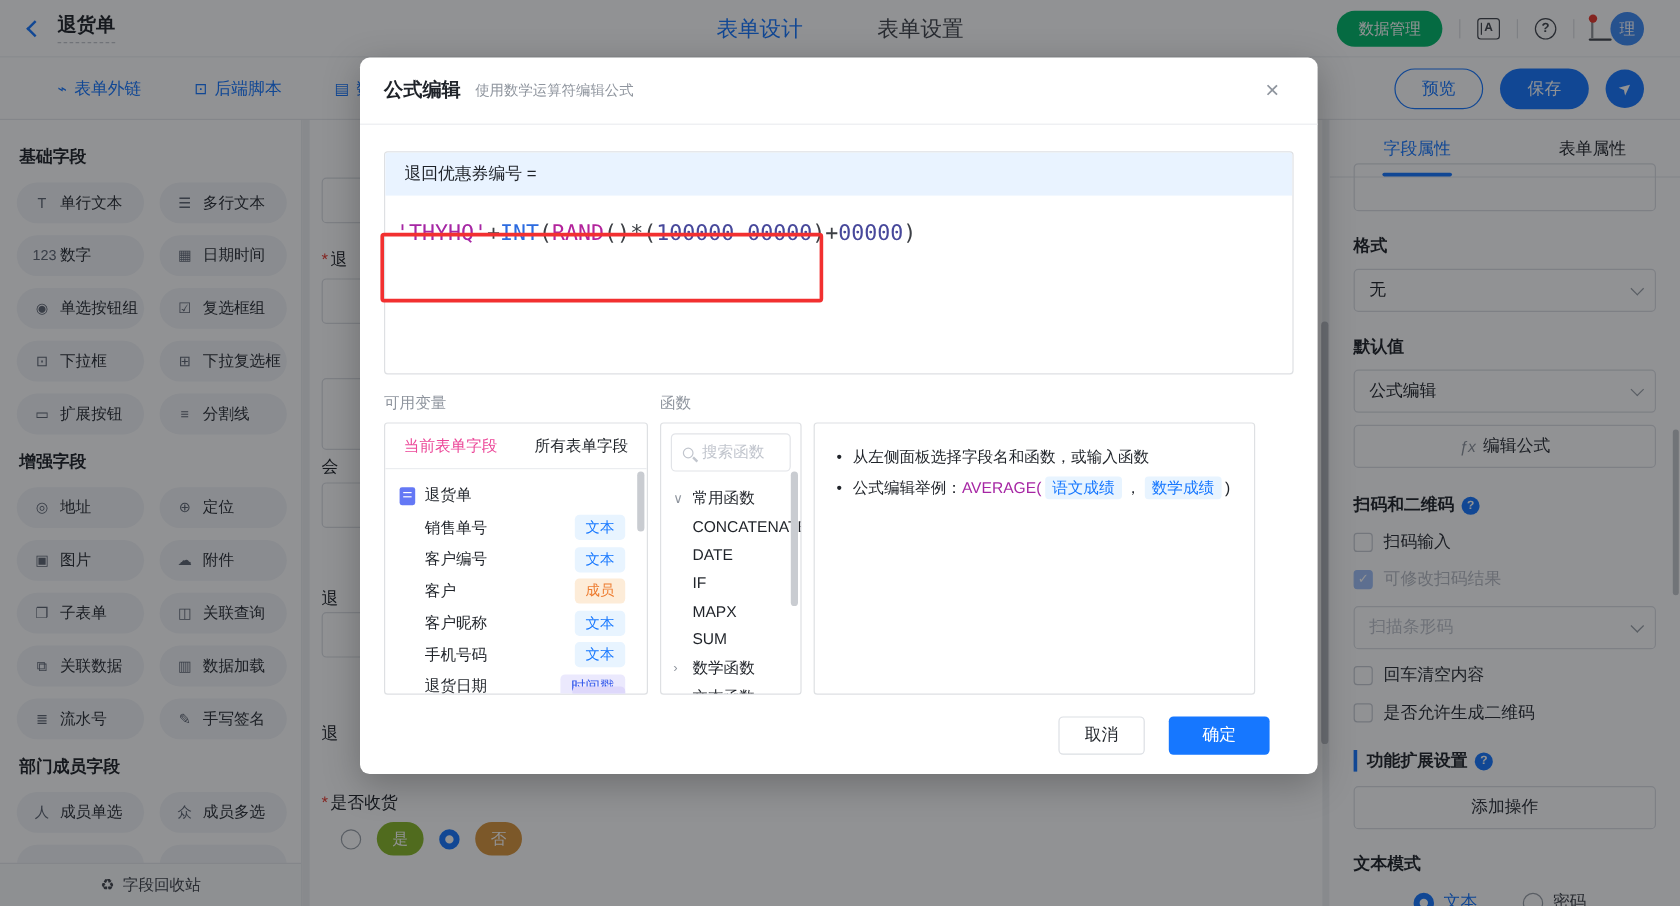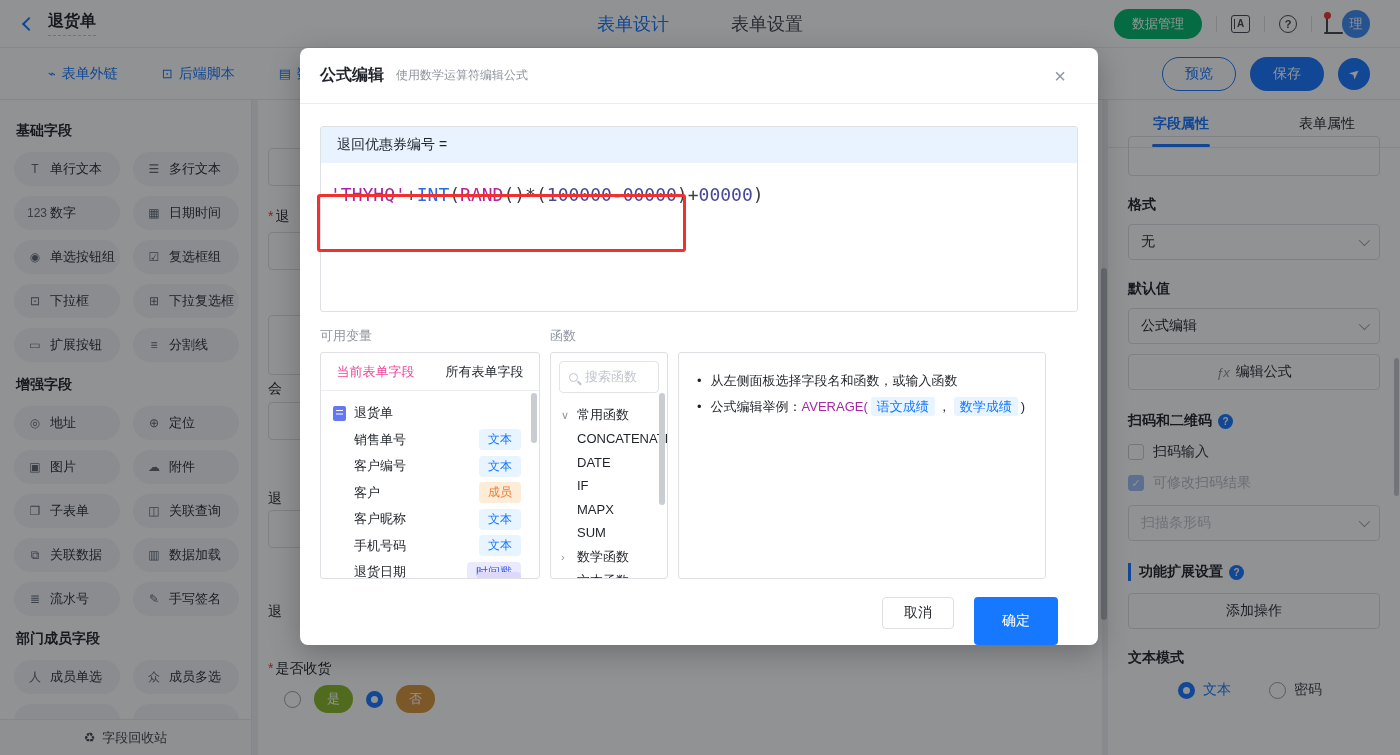--- a/index.html
+++ b/index.html
@@ -55,21 +55,21 @@
   .rad { width:17px; height:17px; border-radius:50%; border:1.6px solid #9aa0a8; background:#fff; flex:none; }
   .rad.sel { border:5px solid #1677ff; }
   .choice-pill { height:28px; padding:0 13px; border-radius:14px; color:#fff; font-size:13px; display:flex; align-items:center; }
   #canvas-scrollbar { position:absolute; left:848px; top:0; width:8px; height:655px; }
   #canvas-thumb { position:absolute; left:1px; top:168px; width:6px; height:352px; border-radius:3px; background:#b9bcc1; }
 
   
   #rpanel { position:absolute; left:1108px; top:100px; width:292px; height:655px; background:#fff; overflow:hidden; }
   #rp-tabs { height:48px; border-bottom:1px solid #e8eaed; display:flex; }
   .rp-tab { flex:1; display:flex; align-items:center; justify-content:center; font-size:14px; color:#1f2329; position:relative; }
-  .rp-tab.active { color:#1677ff; font-weight:700; }
+  .rp-tab.active { color:#1677ff; font-weight:400; }
   .rp-tab.active:after { content:""; position:absolute; bottom:0; left:50%; transform:translateX(-50%); width:58px; height:3px; background:#1677ff; border-radius:2px; }
   #rp-body { padding:0 20px; position:relative; }
   .rp-clipped-input { margin-top:-12px; height:40px; border:1px solid #dcdfe4; border-radius:4px; }
   .rp-label { font-size:14px; font-weight:700; margin:20px 0 10px; }
   .rp-select { height:36px; border:1px solid #dcdfe4; border-radius:4px; display:flex; align-items:center; padding:0 12px; font-size:14px; justify-content:space-between; }
   .rp-select.disabled { color:#c0c4cc; }
   .chev-down { width:8px; height:8px; border-right:1.6px solid #9aa0a8; border-bottom:1.6px solid #9aa0a8; transform:rotate(45deg) translateY(-2px); }
   .rp-btn { height:36px; border:1px solid #dcdfe4; border-radius:4px; display:flex; align-items:center; justify-content:center; gap:6px; font-size:14px; margin-top:10px; color:#2b2f36; }
   .fx { font-style:italic; color:#8f959e; font-size:13px; }
   .rp-section { display:flex; align-items:center; gap:6px; font-size:14px; font-weight:700; margin:22px 0 12px; }
@@ -126,21 +126,21 @@
   .fn-caret { color:#8f959e; font-size:11px; width:10px; }
   .fn-item { padding-left:16px; height:23.5px; display:flex; align-items:center; }
   #fns-thumb { position:absolute; right:2px; top:40px; width:6px; height:112px; background:#c9ccd1; border-radius:3px; }
   #help-box { width:368px; padding:15px 18px; font-size:13px; line-height:26px; }
   .bullet { display:flex; gap:9px; }
   .bullet .dot { flex:none; }
   .hl-fn { color:#a626a4; }
   .chip { background:#e8f4ff; color:#1677ff; padding:2px 6px; border-radius:3px; margin:0 3px; }
   #modal-footer { display:flex; justify-content:flex-end; gap:20px; padding:18px 20px 0; }
   .btn-cancel { width:72px; height:32px; border:1px solid #dcdfe4; border-radius:4px; background:#fff; font-size:14px; display:flex; align-items:center; justify-content:center; }
-  .btn-ok { width:84px; height:48px; border-radius:4px; background:#1677ff; color:#fff; font-size:14px; display:flex; align-items:center; justify-content:center; }
+  .btn-ok { width:84px; height:32px; border-radius:4px; background:#1677ff; color:#fff; font-size:14px; display:flex; align-items:center; justify-content:center; }
 </style>
 </head>
 <body>
 
 <div id="navbar">
   <span class="back-chevron"></span>
   <span class="nav-title">退货单</span>
   <div id="nav-tabs">
     <span class="nav-tab active">表单设计</span>
     <span class="nav-tab">表单设置</span>
@@ -352,20 +352,30 @@
         </div>
         <div class="cb-row disabled">
           <span class="cb checked">✓</span>
           <span>可修改扫码结果</span>
         </div>
       </div>
     <div class="rp-select disabled">
         <span>扫描条形码</span>
         <span class="chev-down"></span>
       </div>
+    <div id="more-checkboxes">
+        <div class="cb-row">
+          <span class="cb"></span>
+          <span>回车清空内容</span>
+        </div>
+        <div class="cb-row">
+          <span class="cb"></span>
+          <span>是否允许生成二维码</span>
+        </div>
+      </div>
     <div class="rp-section barred">
         <span>功能扩展设置</span>
         <span class="qmark">?</span>
       </div>
     <div class="rp-btn" style="margin-top:2px;">
         <span>添加操作</span>
       </div>
     <div class="rp-label">文本模式</div>
     <div class="rp-radio-row" id="rp-radios">
         <span class="rp-radio sel">

